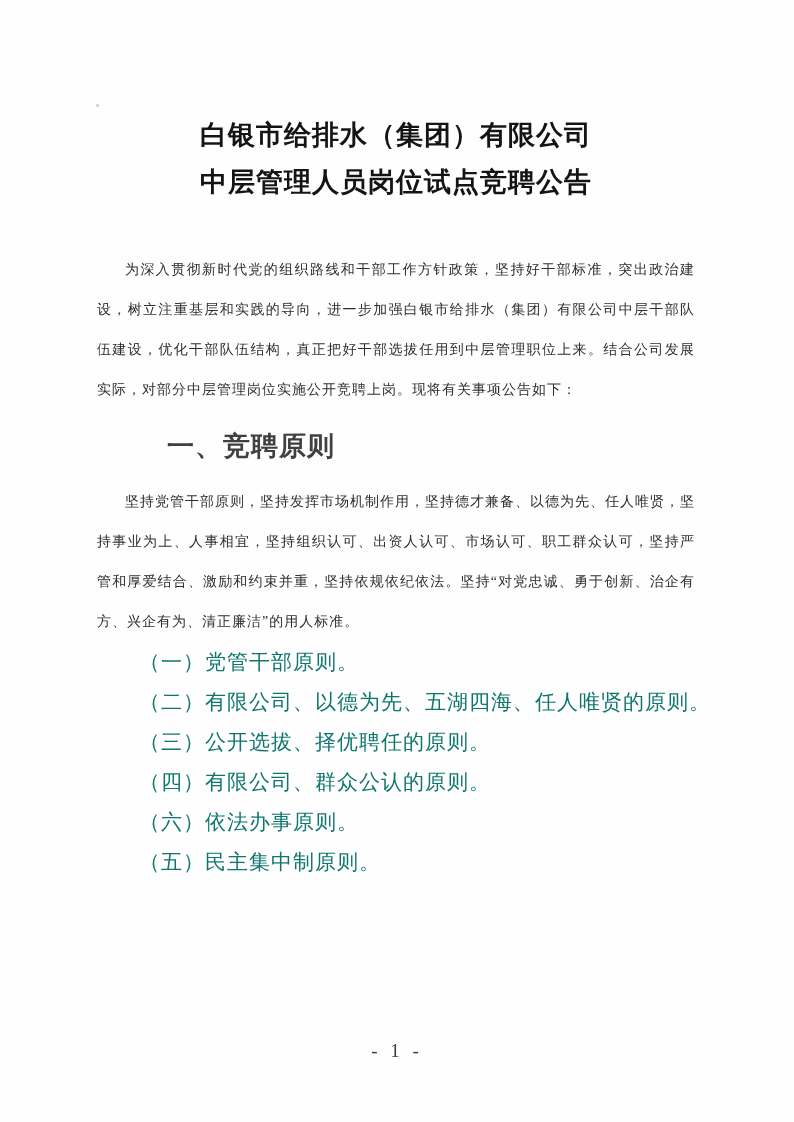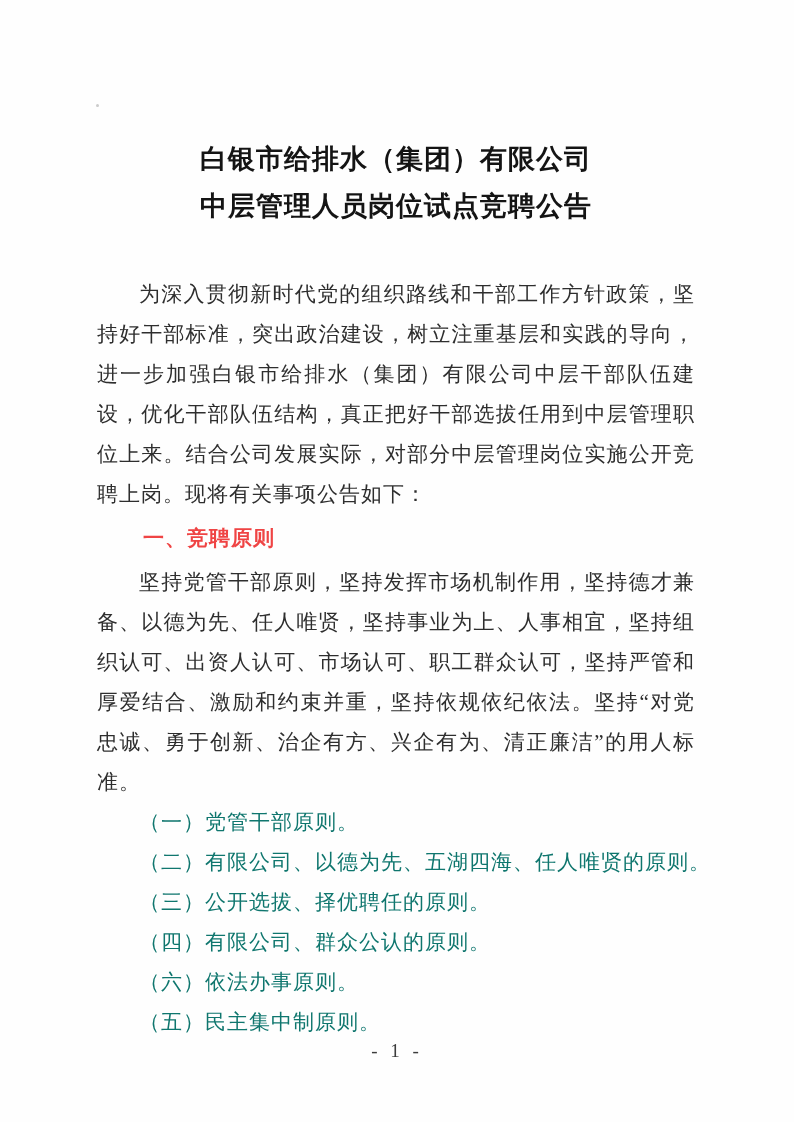--- a/index.html
+++ b/index.html
@@ -12,53 +12,53 @@
     width: 794px;
     height: 1122px;
     margin: 0 auto;
     background: #fefefe;
     overflow: hidden;
     font-family: "Liberation Serif", "DejaVu Serif", serif;
     color: #2e2e2e;
   }
   .content {
     position: absolute;
-    top: 136px;
+    top: 112px;
     left: 97px;
     width: 598px;
   }
   .doc-title {
     text-align: center;
     font-family: "Liberation Sans", "DejaVu Sans", sans-serif;
     font-weight: 700;
     font-size: 27px;
     line-height: 47px;
     letter-spacing: 1px;
     color: #141414;
     margin-bottom: 44px;
   }
   .para {
-    font-size: 21px;
+    font-size: 14px;
     line-height: 40px;
     letter-spacing: 1px;
     text-align: justify;
     text-justify: inter-character;
     text-indent: 2em;
     margin: 0;
     color: #2e2e2e;
   }
   .section-heading {
     font-family: "Liberation Sans", "DejaVu Sans", sans-serif;
     font-weight: 700;
-    font-size: 21px;
+    font-size: 27px;
     line-height: 40px;
     letter-spacing: 1px;
     text-indent: 2em;
-    margin: 4px;
-    color: #ef4444;
+    margin: 16px;
+    color: #404040;
   }
   .list-item {
     font-size: 21px;
     line-height: 40px;
     letter-spacing: 1px;
     text-indent: 2em;
     margin: 0;
     color: #0f766e;
     white-space: nowrap;
   }

